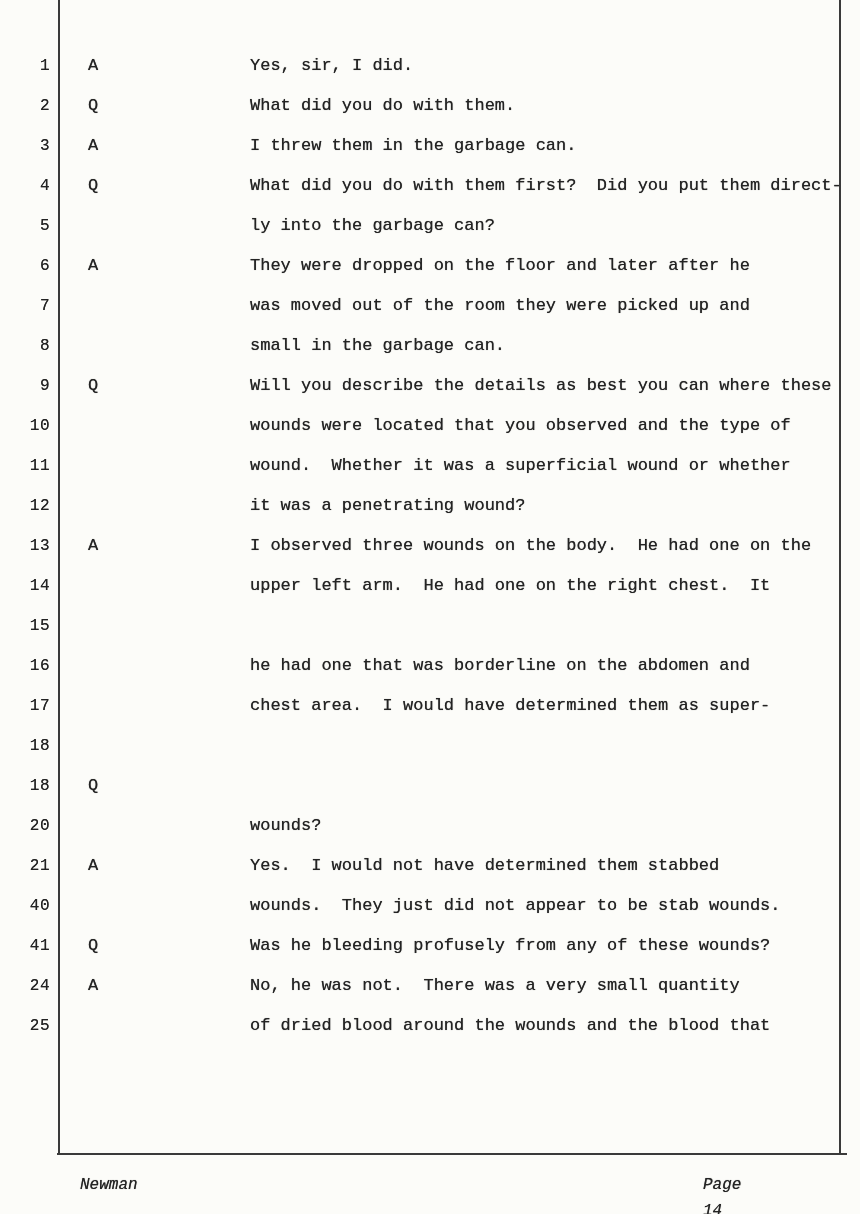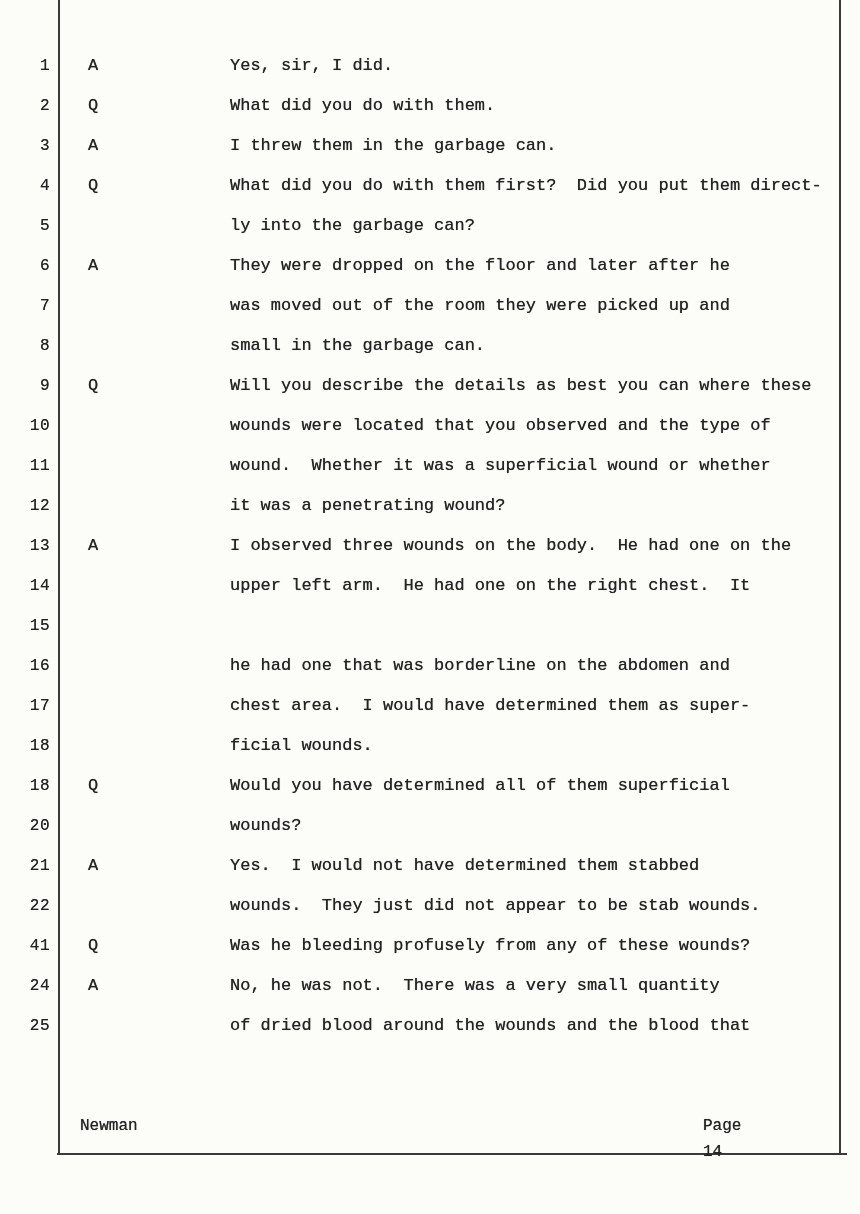--- a/index.html
+++ b/index.html
@@ -58,33 +58,34 @@
     text-shadow: 0 0 0.6px rgba(25,25,25,0.75);
   }
   .sp {
     position: absolute;
     left: 88px;
     font-size: 17px;
     text-shadow: 0 0 0.7px rgba(25,25,25,0.8);
   }
   .tx {
     position: absolute;
-    left: 230px;
+    left: 250px;
     font-size: 17px;
     white-space: pre;
     text-shadow: 0 0 0.7px rgba(25,25,25,0.8);
     text-align: center;
   }
   .footer {
     position: absolute;
-    left: 0; top: 1113px;
+    left: 0; top: 1172px;
     width: 768px;
     height: 26px;
     line-height: 26px;
     font-size: 16px;
+    font-style: italic;
   }
   .footer .witness {
     position: absolute;
     left: 80px;
     text-shadow: 0 0 0.7px rgba(25,25,25,0.8);
   }
   .footer .pagenum {
     position: absolute;
     left: 703px;
     text-shadow: 0 0 0.7px rgba(25,25,25,0.8);
@@ -180,39 +181,37 @@
       <span class="tx">he had one that was borderline on the abdomen and</span>
     </div>
       <div class="row">
       <span class="ln">17</span>
       <span class="sp"></span>
       <span class="tx">chest area.  I would have determined them as super-</span>
     </div>
       <div class="row">
       <span class="ln">18</span>
       <span class="sp"></span>
-      <span class="tx">ficial wounds.</span>
     </div>
       <div class="row">
       <span class="ln">18</span>
       <span class="sp">Q</span>
-      <span class="tx">Would you have determined all of them superficial</span>
     </div>
       <div class="row">
       <span class="ln">20</span>
       <span class="sp"></span>
       <span class="tx">wounds?</span>
     </div>
       <div class="row">
       <span class="ln">21</span>
       <span class="sp">A</span>
       <span class="tx">Yes.  I would not have determined them stabbed</span>
     </div>
       <div class="row">
-      <span class="ln">22</span>
+      <span class="ln">40</span>
       <span class="sp"></span>
       <span class="tx">wounds.  They just did not appear to be stab wounds.</span>
     </div>
       <div class="row">
       <span class="ln">41</span>
       <span class="sp">Q</span>
       <span class="tx">Was he bleeding profusely from any of these wounds?</span>
     </div>
       <div class="row">
       <span class="ln">24</span>

